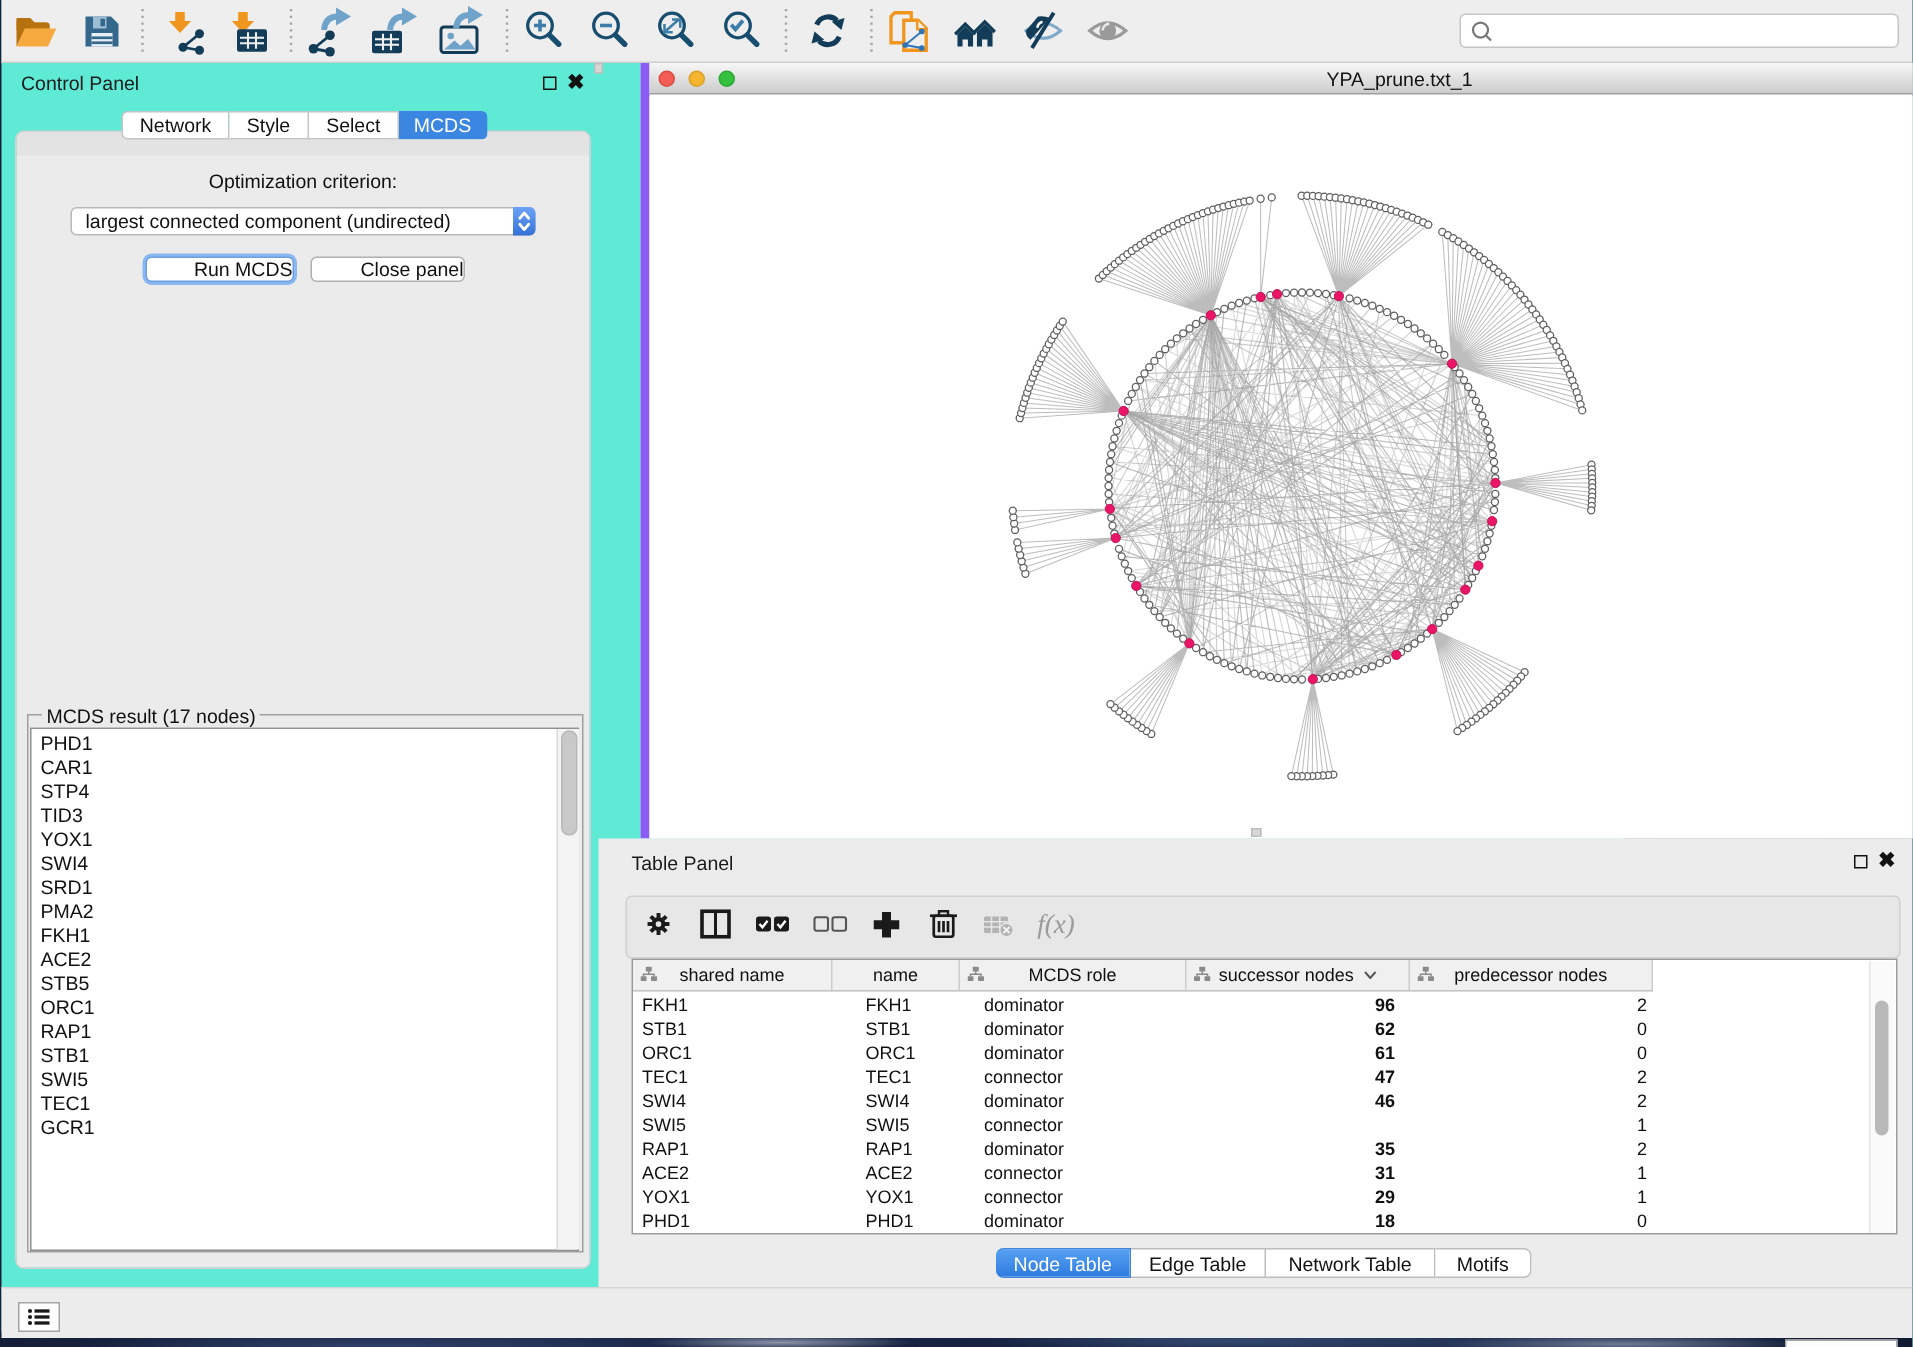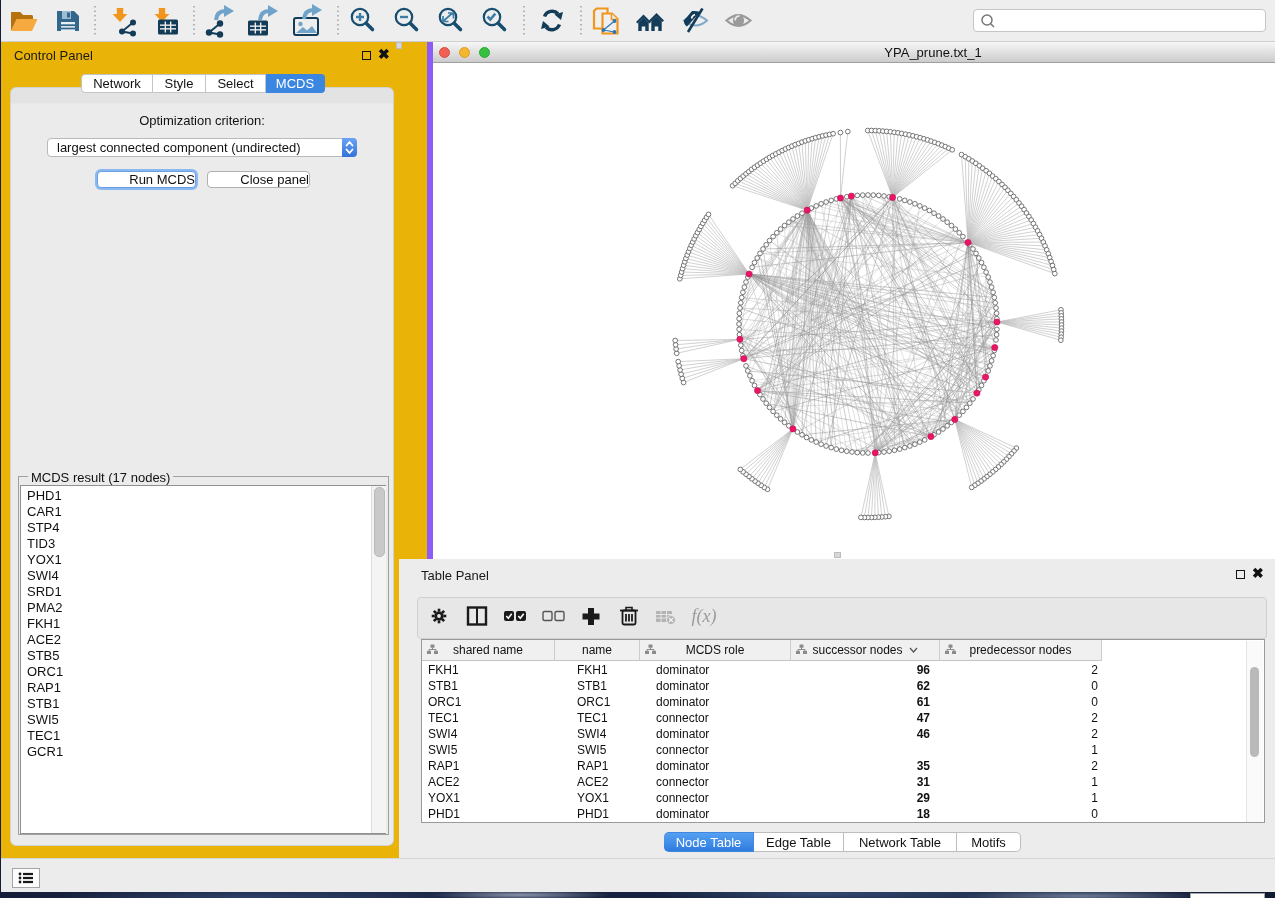--- a/index.html
+++ b/index.html
@@ -4,21 +4,21 @@
 <style>
 * { margin:0; padding:0; box-sizing:border-box; }
 html,body { width:1275px; height:898px; overflow:hidden; }
 body { font-family:"Liberation Sans", sans-serif; position:relative;
   background:
     radial-gradient(ellipse 90px 5px at 520px 895px, #8a93a8 0%, rgba(138,147,168,0) 100%),
     radial-gradient(ellipse 120px 6px at 1080px 896px, #6d7a96 0%, rgba(109,122,150,0) 100%),
     radial-gradient(ellipse 200px 8px at 250px 897px, #2e3f66 0%, rgba(46,63,102,0) 100%),
     radial-gradient(ellipse 160px 7px at 820px 894px, #34486f 0%, rgba(52,72,111,0) 100%),
     linear-gradient(90deg, #141e38 0%, #1f2c4e 25%, #16223f 50%, #243455 75%, #101a32 100%); }
-#win { position:absolute; left:1px; top:0; width:1082px; height:892px; background:#eab308; border-radius:0 0 5px 5px; }
+#win { position:absolute; left:1px; top:0; width:1082px; height:892px; background:#5eead4; border-radius:0 0 5px 5px; }
 
 #toolbar { position:absolute; left:0; top:0; width:1274px; height:42px; background:#eeeeee; border-bottom:1px solid #cfcfcf; }
 #search { position:absolute; left:972px; top:9px; width:293px; height:23px; background:#fff; border:1px solid #c5c5c5; border-radius:4px; }
 
 #cp-title { position:absolute; left:13px; top:48px; font-size:13px; color:#1a1a1a; }
 #cp-max { position:absolute; left:361px; top:51px; width:9px; height:9px; border:1.5px solid #111; }
 #cp-close { position:absolute; left:377px; top:46px; font-size:14px; font-weight:bold; color:#111; }
 #cp-panel { position:absolute; left:9px; top:87px; width:384px; height:759px; background:linear-gradient(#e3e3e3 0,#e3e3e3 15px,#ebebeb 16px); border:1px solid #d2d2d2; border-radius:6px; }
 #tabs { position:absolute; left:80px; top:74px; height:19px; display:flex; font-size:13px; }
 .tab { background:#fff; border:1px solid #c4c4c4; border-left:none; color:#111; text-align:center; line-height:18px; height:19px; }

